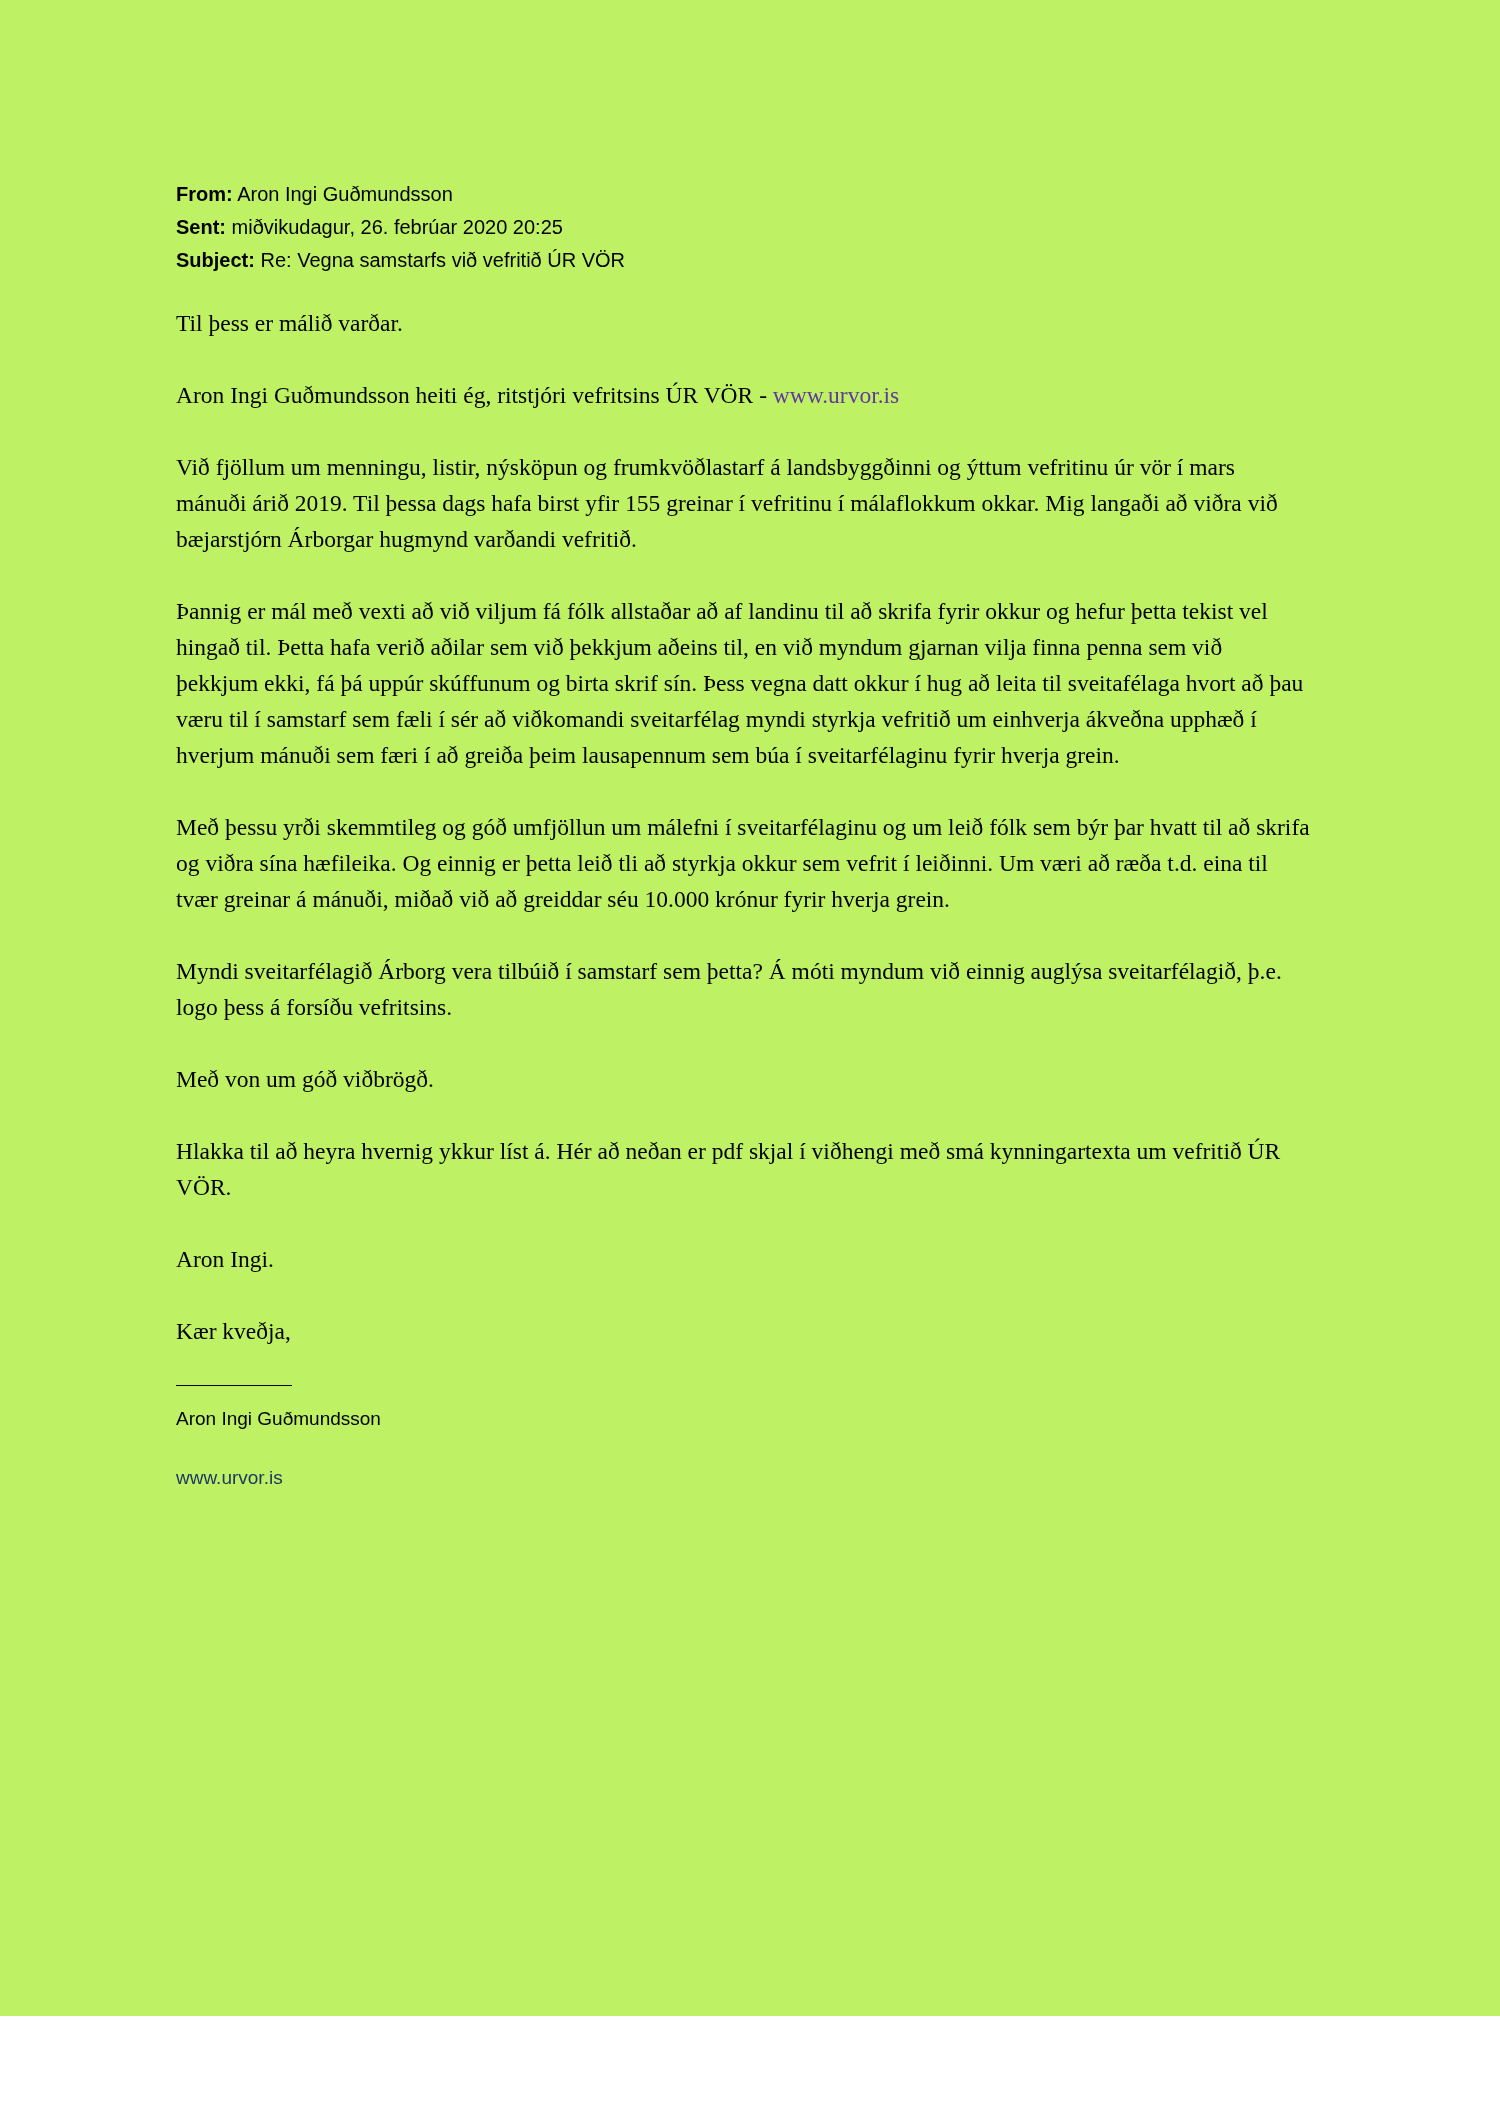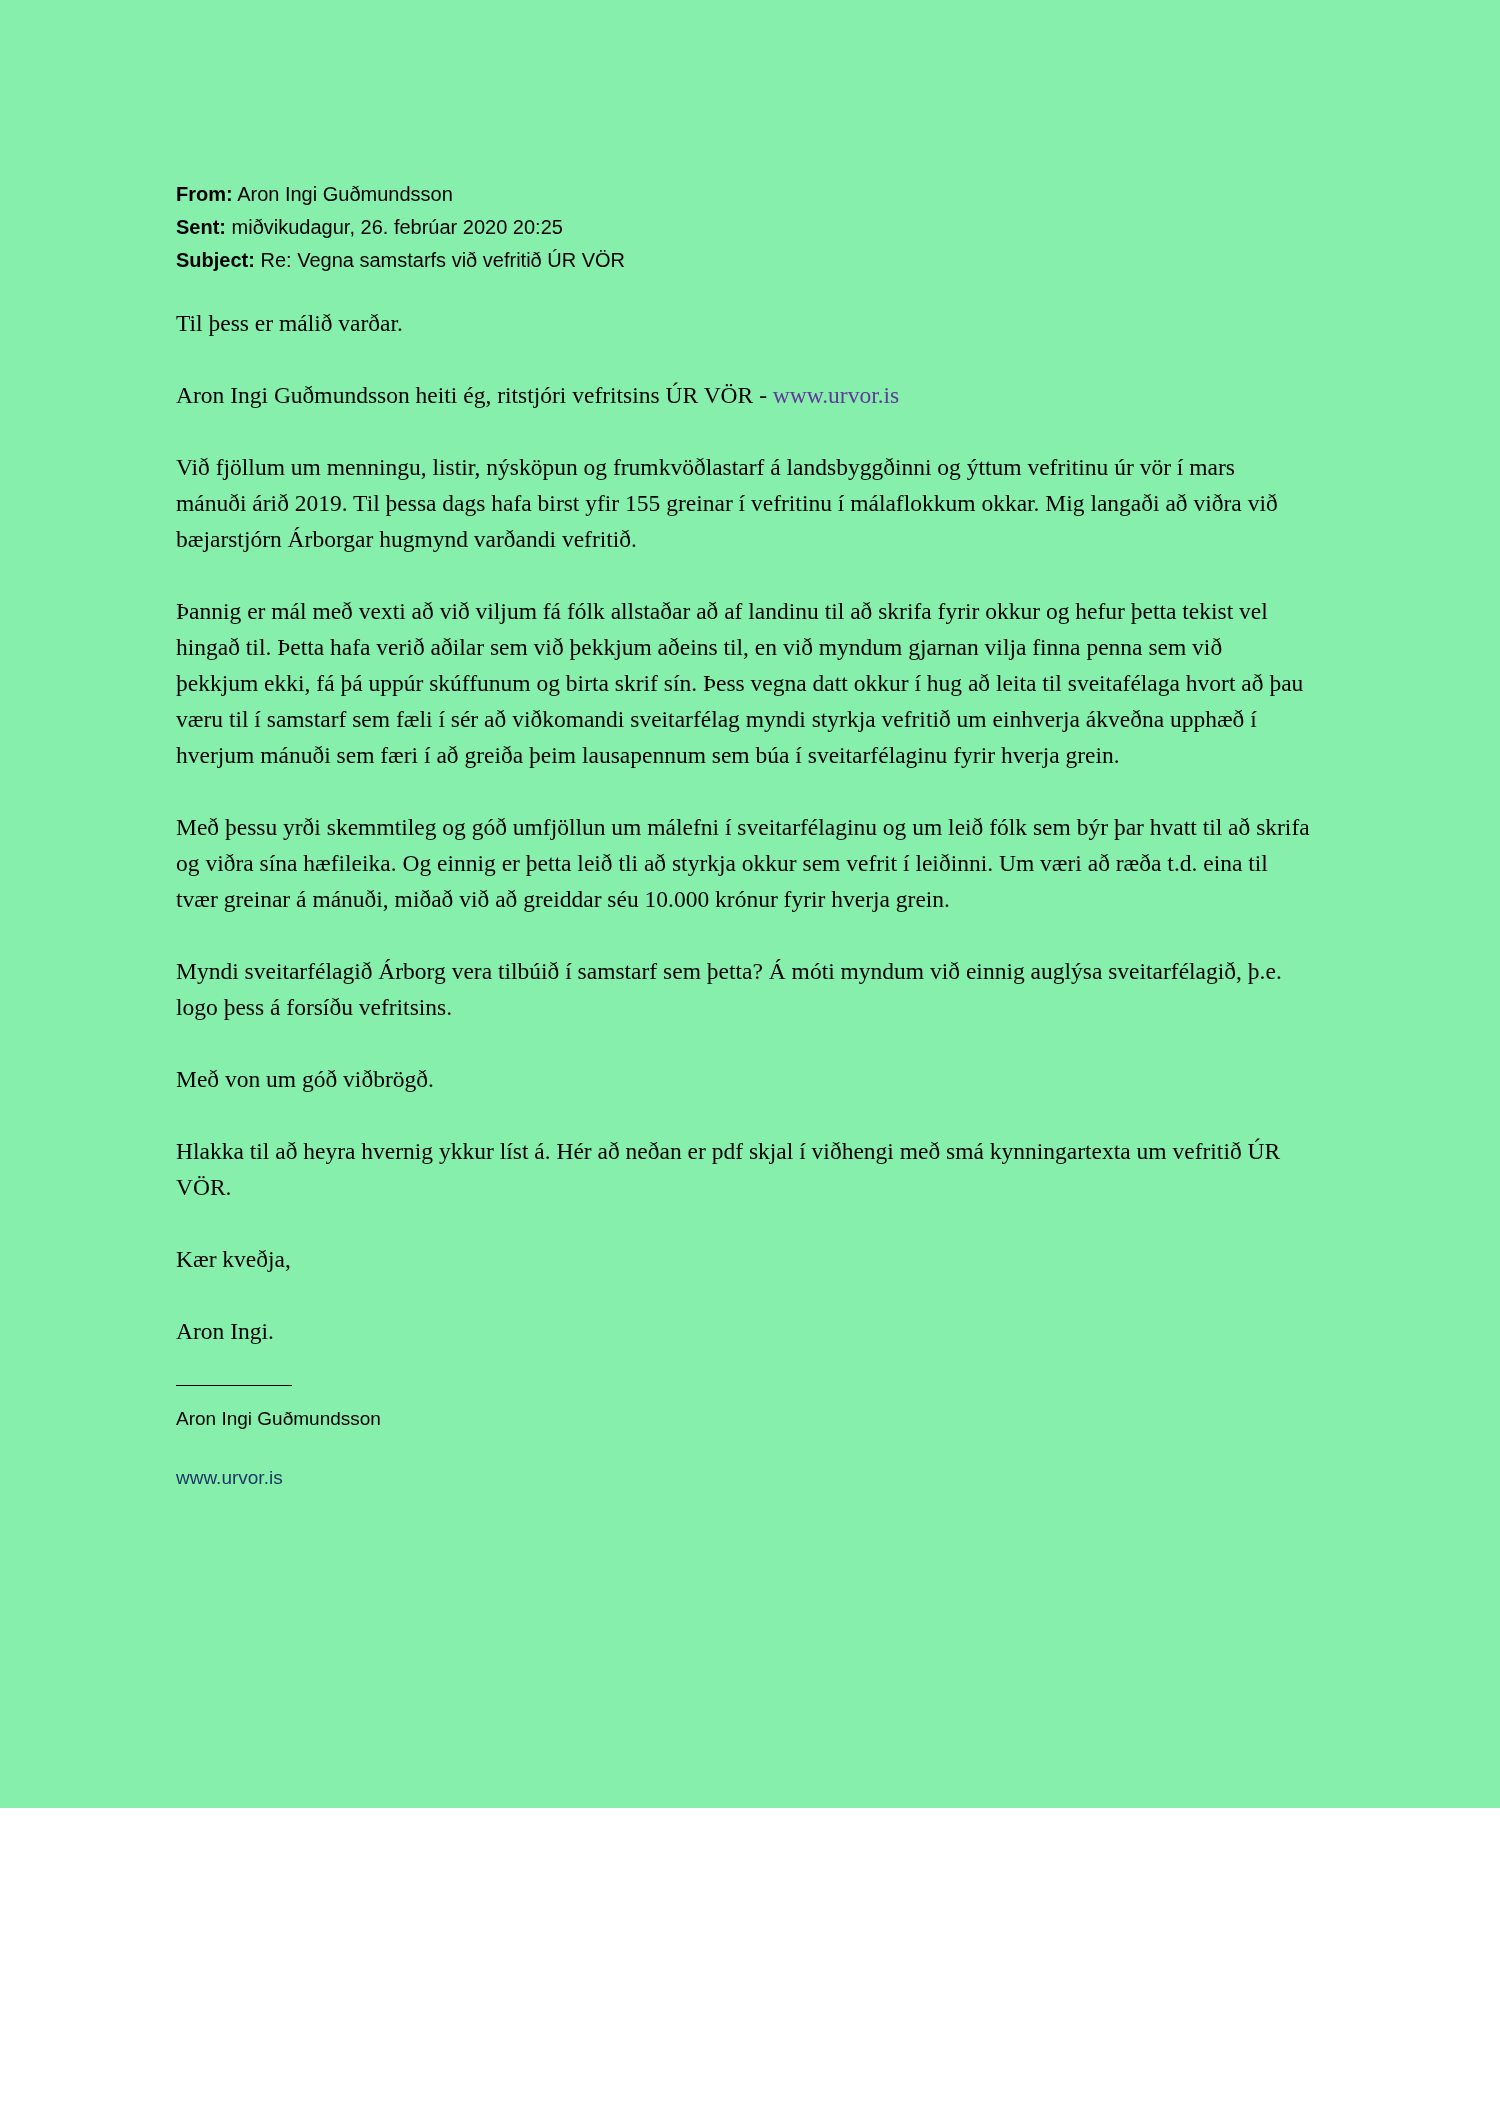--- a/index.html
+++ b/index.html
@@ -8,22 +8,22 @@
     width: 1500px;
     height: 2122px;
     position: relative;
     font-family: "Liberation Serif", serif;
     color: #000000;
   }
   .page {
     position: absolute;
     top: 0; left: 0;
     width: 1500px;
-    height: 1808px;
-    background: #86efac;
+    height: 2016px;
+    background: #bef264;
     padding: 178px 190px 77px 176px;
   }
   
   .header {
     font-family: "Liberation Sans", sans-serif;
     font-size: 20px;
     line-height: 33px;
     color: #000000;
     margin-bottom: 28px;
   }
@@ -71,22 +71,22 @@
     <p>Til þess er málið varðar.</p>
 
     <p><span>Aron Ingi Guðmundsson heiti ég, ritstjóri vefritsins ÚR VÖR - </span><a class="link visited">www.urvor.is</a></p>
 
     <p>Við fjöllum um menningu, listir, nýsköpun og frumkvöðlastarf á landsbyggðinni og ýttum vefritinu úr vör í mars mánuði árið 2019. Til þessa dags hafa birst yfir 155 greinar í vefritinu í málaflokkum okkar. Mig langaði að viðra við bæjarstjórn Árborgar hugmynd varðandi vefritið.</p>
     <p>Þannig er mál með vexti að við viljum fá fólk allstaðar að af landinu til að skrifa fyrir okkur og hefur þetta tekist vel hingað til. Þetta hafa verið aðilar sem við þekkjum aðeins til, en við myndum gjarnan vilja finna penna sem við þekkjum ekki, fá þá uppúr skúffunum og birta skrif sín. Þess vegna datt okkur í hug að leita til sveitafélaga hvort að þau væru til í samstarf sem fæli í sér að viðkomandi sveitarfélag myndi styrkja vefritið um einhverja ákveðna upphæð í hverjum mánuði sem færi í að greiða þeim lausapennum sem búa í sveitarfélaginu fyrir hverja grein.</p>
     <p>Með þessu yrði skemmtileg og góð umfjöllun um málefni í sveitarfélaginu og um leið fólk sem býr þar hvatt til að skrifa og viðra sína hæfileika. Og einnig er þetta leið tli að styrkja okkur sem vefrit í leiðinni. Um væri að ræða t.d. eina til tvær greinar á mánuði, miðað við að greiddar séu 10.000 krónur fyrir hverja grein.</p>
     <p>Myndi sveitarfélagið Árborg vera tilbúið í samstarf sem þetta? Á móti myndum við einnig auglýsa sveitarfélagið, þ.e. logo þess á forsíðu vefritsins.</p>
     <p>Með von um góð viðbrögð.</p>
     <p>Hlakka til að heyra hvernig ykkur líst á. Hér að neðan er pdf skjal í viðhengi með smá kynningartexta um vefritið ÚR VÖR.</p>
+    <p>Aron Ingi.</p>
     <p>Kær kveðja,</p>
-    <p>Aron Ingi.</p>
   </div>
 
   <div class="signature">
     <hr class="sig-sep">
     <p>Aron Ingi Guðmundsson</p>
     <p><a class="link blue">www.urvor.is</a></p>
   </div>
 
 </div>
 

